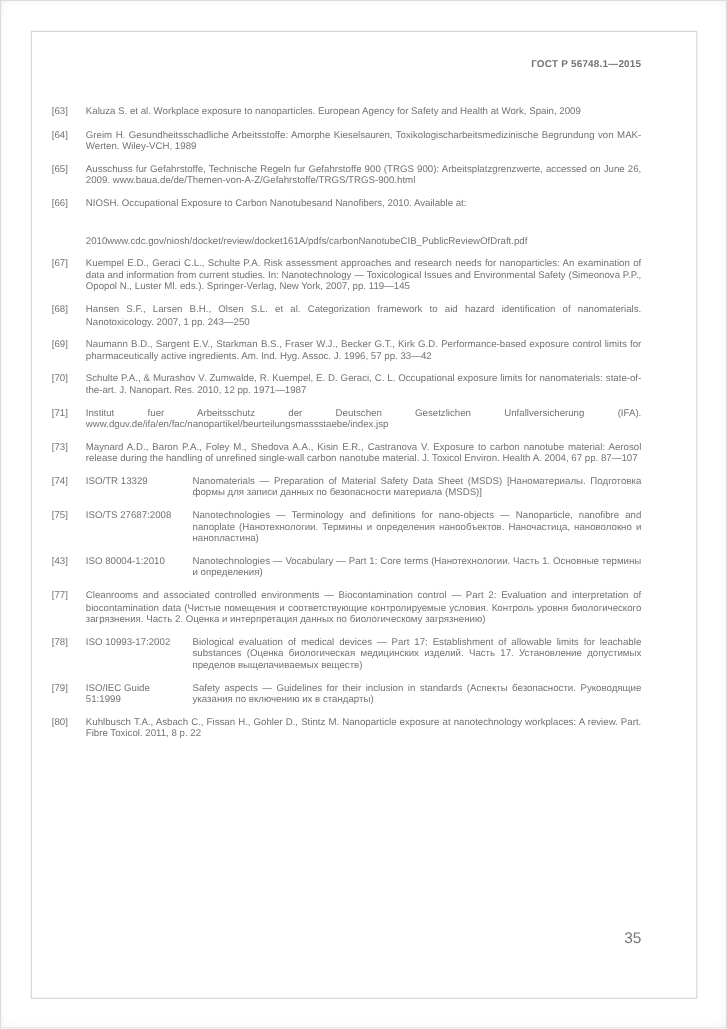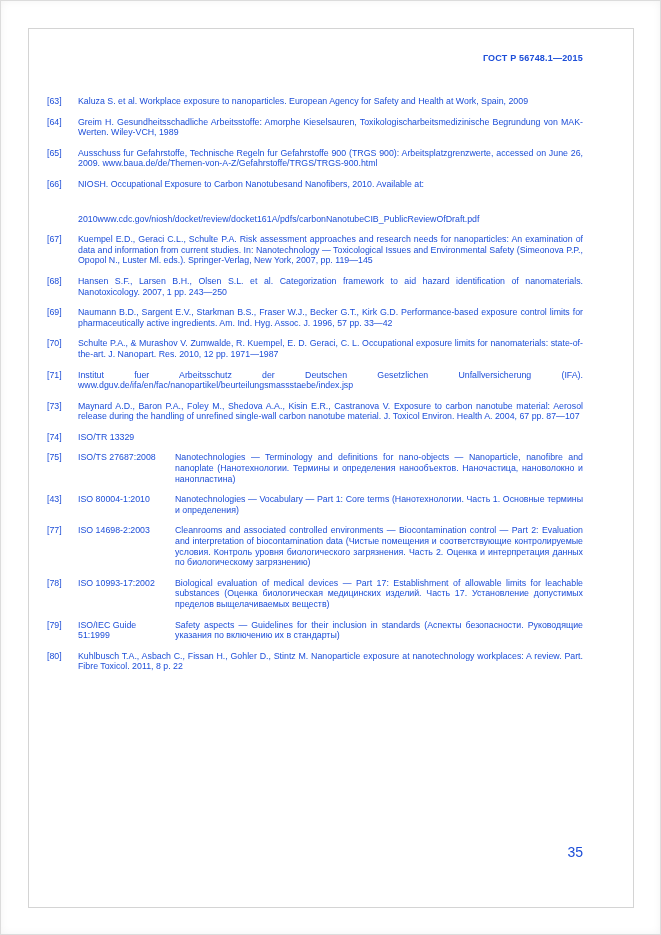--- a/index.html
+++ b/index.html
@@ -2,21 +2,21 @@
 <html><head>
 <meta charset="utf-8">
 <style>
   html, body { margin:0; padding:0; background:#ffffff; }
   .page {
     position:relative;
     width:661px;
     height:935px;
     background:#ffffff;
     font-family:"Liberation Sans", sans-serif;
-    color:#1d4ed8;
+    color:#737373;
     overflow:hidden;
     box-shadow: inset 0 0 0 1px #dcdcdc, inset 0 0 10px rgba(0,0,0,0.06);
   }
   .frame {
     position:absolute;
     left:28px; top:28px; right:27px; bottom:27px;
     border:1px solid #d4d4d4;
     pointer-events:none;
   }
   .doc-header {
@@ -125,38 +125,40 @@
       </div>
       <div class="ref-row">
         <div class="ref-num">[73]</div>
         <div class="ref-text">
           <p>Maynard A.D., Baron P.A., Foley M., Shedova A.A., Kisin E.R., Castranova V. Exposure to carbon nanotube material: Aerosol release during the handling of unrefined single-wall carbon nanotube material. J. Toxicol Environ. Health A. 2004, 67 pp. 87—107</p>
         </div>
       </div>
       <div class="ref-row">
         <div class="ref-num">[74]</div>
         <div class="ref-label">ISO/TR 13329</div>
+        <div class="ref-text">
+          <p>Nanomaterials — Preparation of Material Safety Data Sheet (MSDS) [Наноматериалы. Подготовка формы для записи данных по безопасности материала (MSDS)]</p>
+        </div>
       </div>
       <div class="ref-row">
         <div class="ref-num">[75]</div>
         <div class="ref-label">ISO/TS 27687:2008</div>
         <div class="ref-text">
           <p>Nanotechnologies — Terminology and definitions for nano-objects — Nanoparticle, nanofibre and nanoplate (Нанотехнологии. Термины и определения нанообъектов. Наночастица, нановолокно и нанопластина)</p>
         </div>
       </div>
       <div class="ref-row">
         <div class="ref-num">[43]</div>
         <div class="ref-label">ISO 80004-1:2010</div>
         <div class="ref-text">
           <p>Nanotechnologies — Vocabulary — Part 1: Core terms (Нанотехнологии. Часть 1. Основные термины и определения)</p>
         </div>
       </div>
       <div class="ref-row">
         <div class="ref-num">[77]</div>
-        <div class="ref-label">ISO 14698-2:2003</div>
         <div class="ref-text">
           <p>Cleanrooms and associated controlled environments — Biocontamination control — Part 2: Evaluation and interpretation of biocontamination data (Чистые помещения и соответствующие контролируемые условия. Контроль уровня биологического загрязнения. Часть 2. Оценка и интерпретация данных по биологическому загрязнению)</p>
         </div>
       </div>
       <div class="ref-row">
         <div class="ref-num">[78]</div>
         <div class="ref-label">ISO 10993-17:2002</div>
         <div class="ref-text">
           <p>Biological evaluation of medical devices — Part 17: Establishment of allowable limits for leachable substances (Оценка биологическая медицинских изделий. Часть 17. Установление допустимых пределов выщелачиваемых веществ)</p>
         </div>

